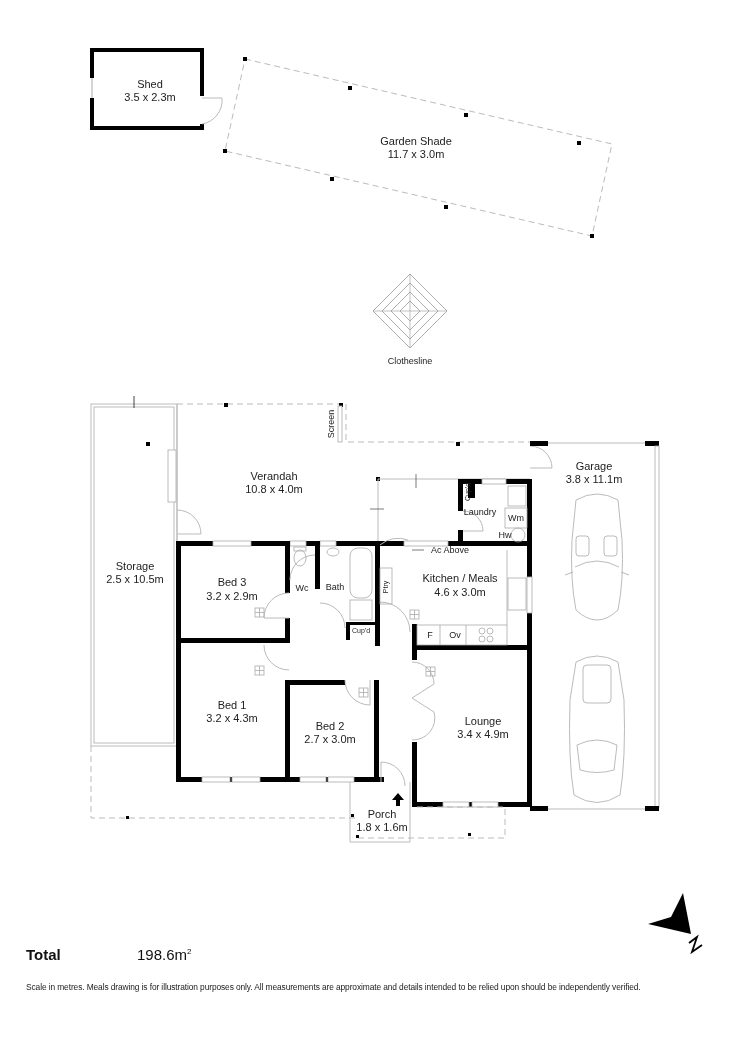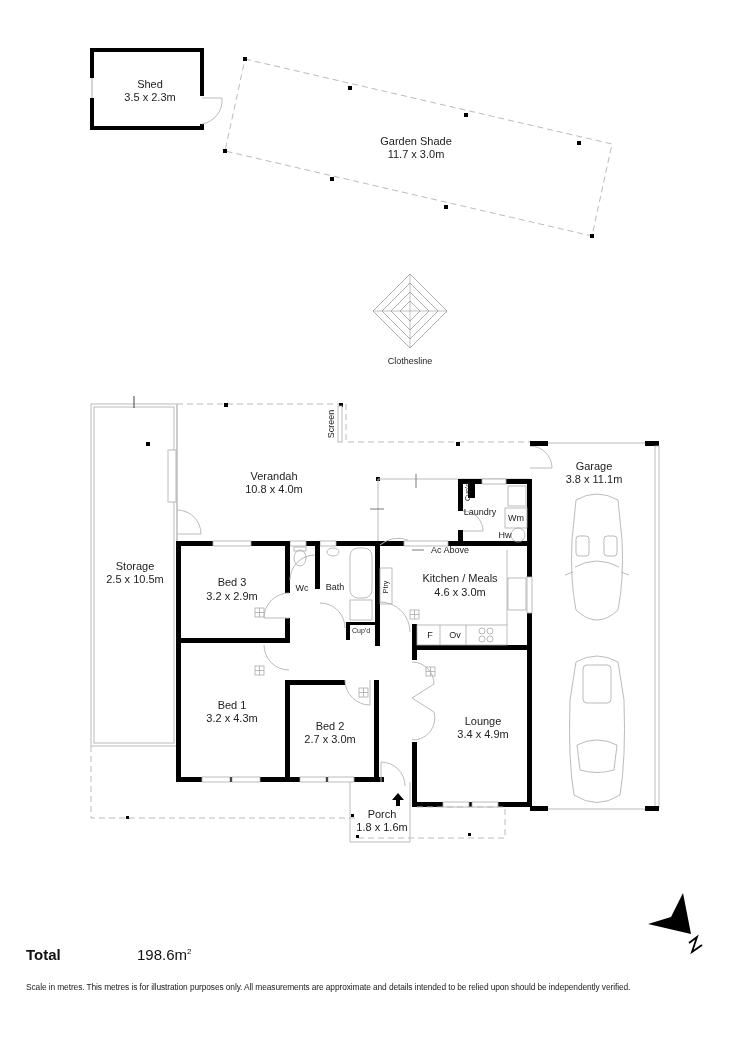--- a/index.html
+++ b/index.html
@@ -282,13 +282,13 @@
   <text class="lbl-sm" x="455" y="638">Ov</text>
 
   <g>
     <polygon points="683,893 691,934 648,924 671,917" fill="#000"></polygon>
     <path d="M689 943 L697 937 L692 952 L702 945" fill="none" stroke="#000" stroke-width="1.8"></path>
   </g>
 </svg>
 
 <div class="footer-total">Total</div>
 <div class="footer-area"><span>198.6m</span><sup>2</sup></div>
-<div class="disclaimer">Scale in metres. This metres is for illustration purposes only. All measurements are approximate and details intended to be relied upon should be independently verified.</div>
+<div class="disclaimer">Scale in metres. Meals drawing is for illustration purposes only. All measurements are approximate and details intended to be relied upon should be independently verified.</div>
 
 </body></html>

